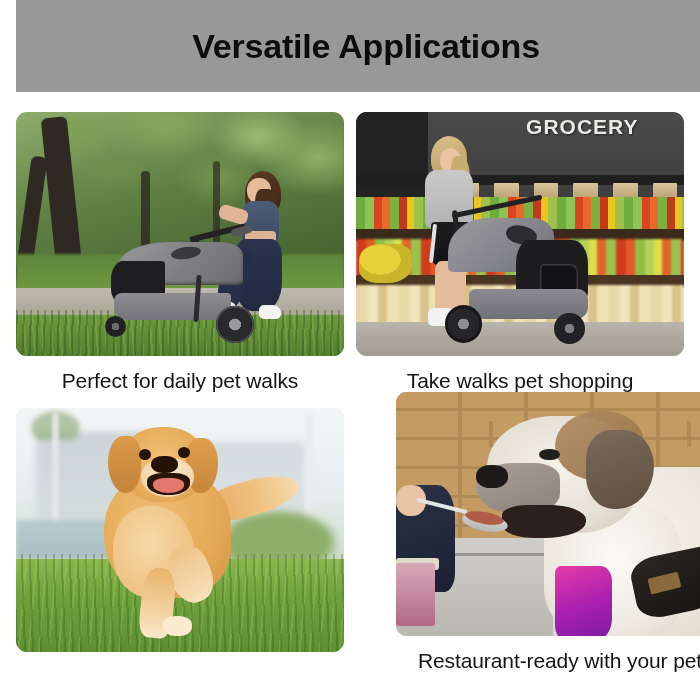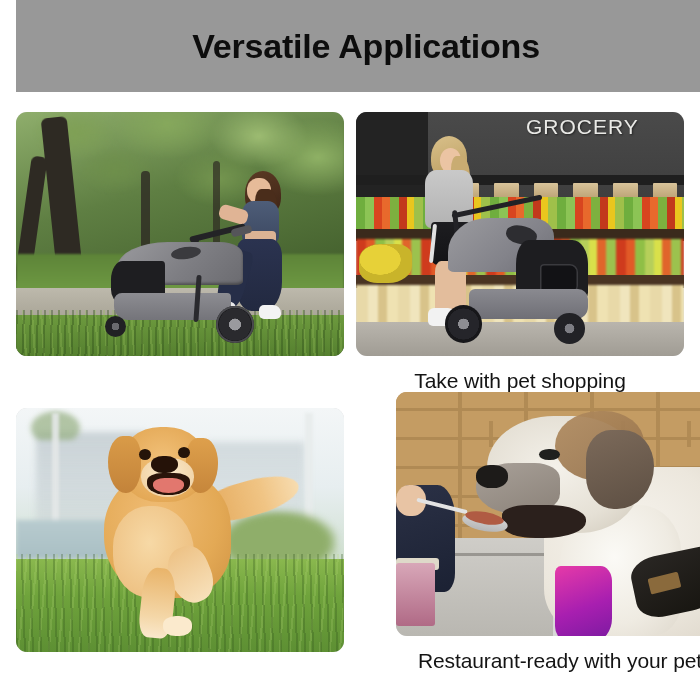--- a/index.html
+++ b/index.html
@@ -220,21 +220,21 @@
     left: 0; top: 0; width: 100%; height: 46%;
     background: linear-gradient(180deg, #4a4a4a 0%, #3b3b3b 100%);
   }
   .p2-wall-left {
     left: 0; top: 0; width: 22%; height: 46%;
     background: #232323;
   }
   .p2-sign {
     left: 40%; top: 2%; width: 58%; height: 22%;
     color: #e9e9e6;
-    font-weight: normal;
+    font-weight: bold;
     font-size: 21px;
     line-height: 0.95;
     text-align: center;
     letter-spacing: 1px;
     text-shadow: 1px 1px 2px rgba(0,0,0,.5);
   }
   .p2-sign span { display: block; }
   .p2-sign .l2 { font-size: 23px; letter-spacing: 3px; }
   .p2-shelf-top {
     left: 0; top: 26%; width: 100%; height: 4%;
@@ -657,20 +657,21 @@
         <div class="layer p1-handle-grip"></div>
         <div class="layer p1-canopy-top"></div>
         <div class="layer p1-canopy-vent"></div>
         <div class="layer p1-side-black"></div>
         <div class="layer p1-basket"></div>
         <div class="layer p1-frame"></div>
         <div class="layer p1-wheel-big"></div>
         <div class="layer p1-wheel-small"></div>
       </div>
     </div>
+    <div class="caption">Perfect for daily pet walks</div>
   </div>
 
   <div class="cell cell-1">
     <div class="photo">
       <div class="layer p2-wall"></div>
       <div class="layer p2-wall-left"></div>
       <div class="layer p2-sign">
         <span class="l1">GROCERY</span>
       </div>
       <div class="layer p2-shelf-top"></div>
@@ -706,21 +707,21 @@
         <div class="layer p2-handle"></div>
         <div class="layer p2-canopy"></div>
         <div class="layer p2-canopy-vent"></div>
         <div class="layer p2-rear-black"></div>
         <div class="layer p2-rear-window"></div>
         <div class="layer p2-lower"></div>
         <div class="layer p2-wheel-front"></div>
         <div class="layer p2-wheel-rear"></div>
       </div>
     </div>
-    <div class="caption">Take with pet shopping</div>
+    <div class="caption">Take walks pet shopping</div>
   </div>
 
   <div class="cell cell-2">
     <div class="photo">
       <div class="layer p3-sky"></div>
       <div class="layer p3-city"></div>
       <div class="layer p3-city-b"></div>
       <div class="layer p3-palm"></div>
       <div class="layer p3-pole-a"></div>
       <div class="layer p3-pole-b"></div>

